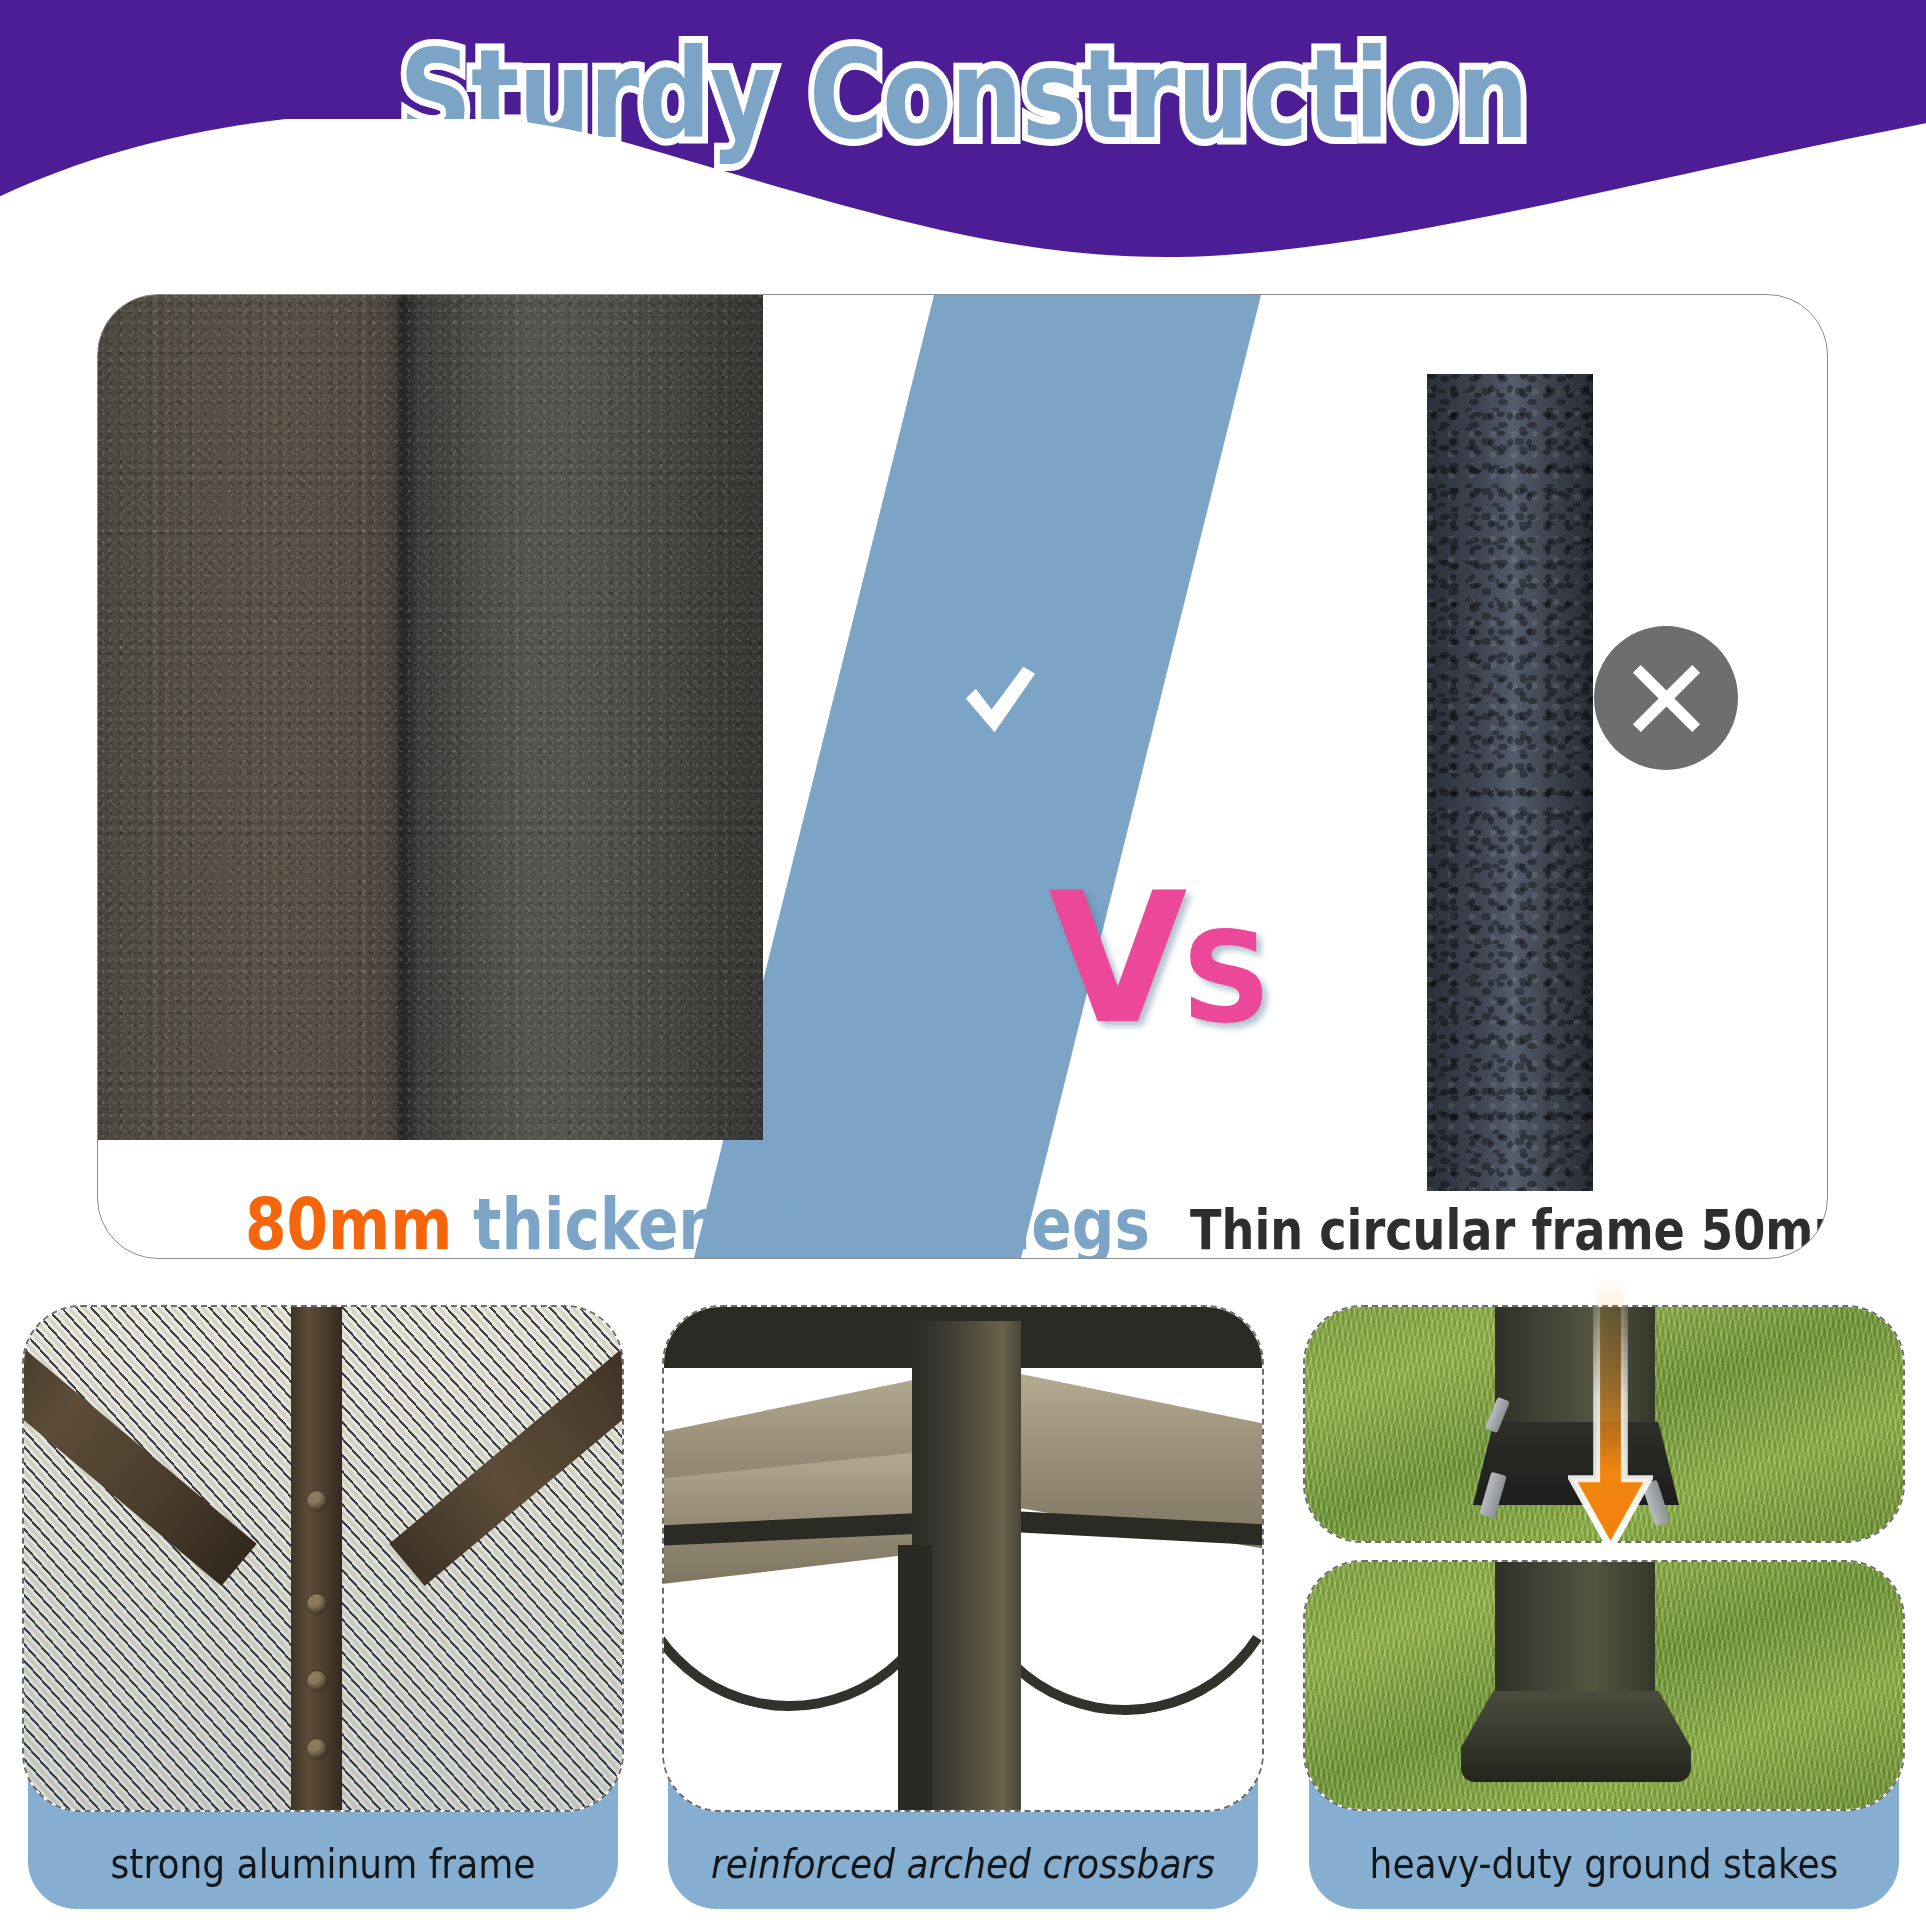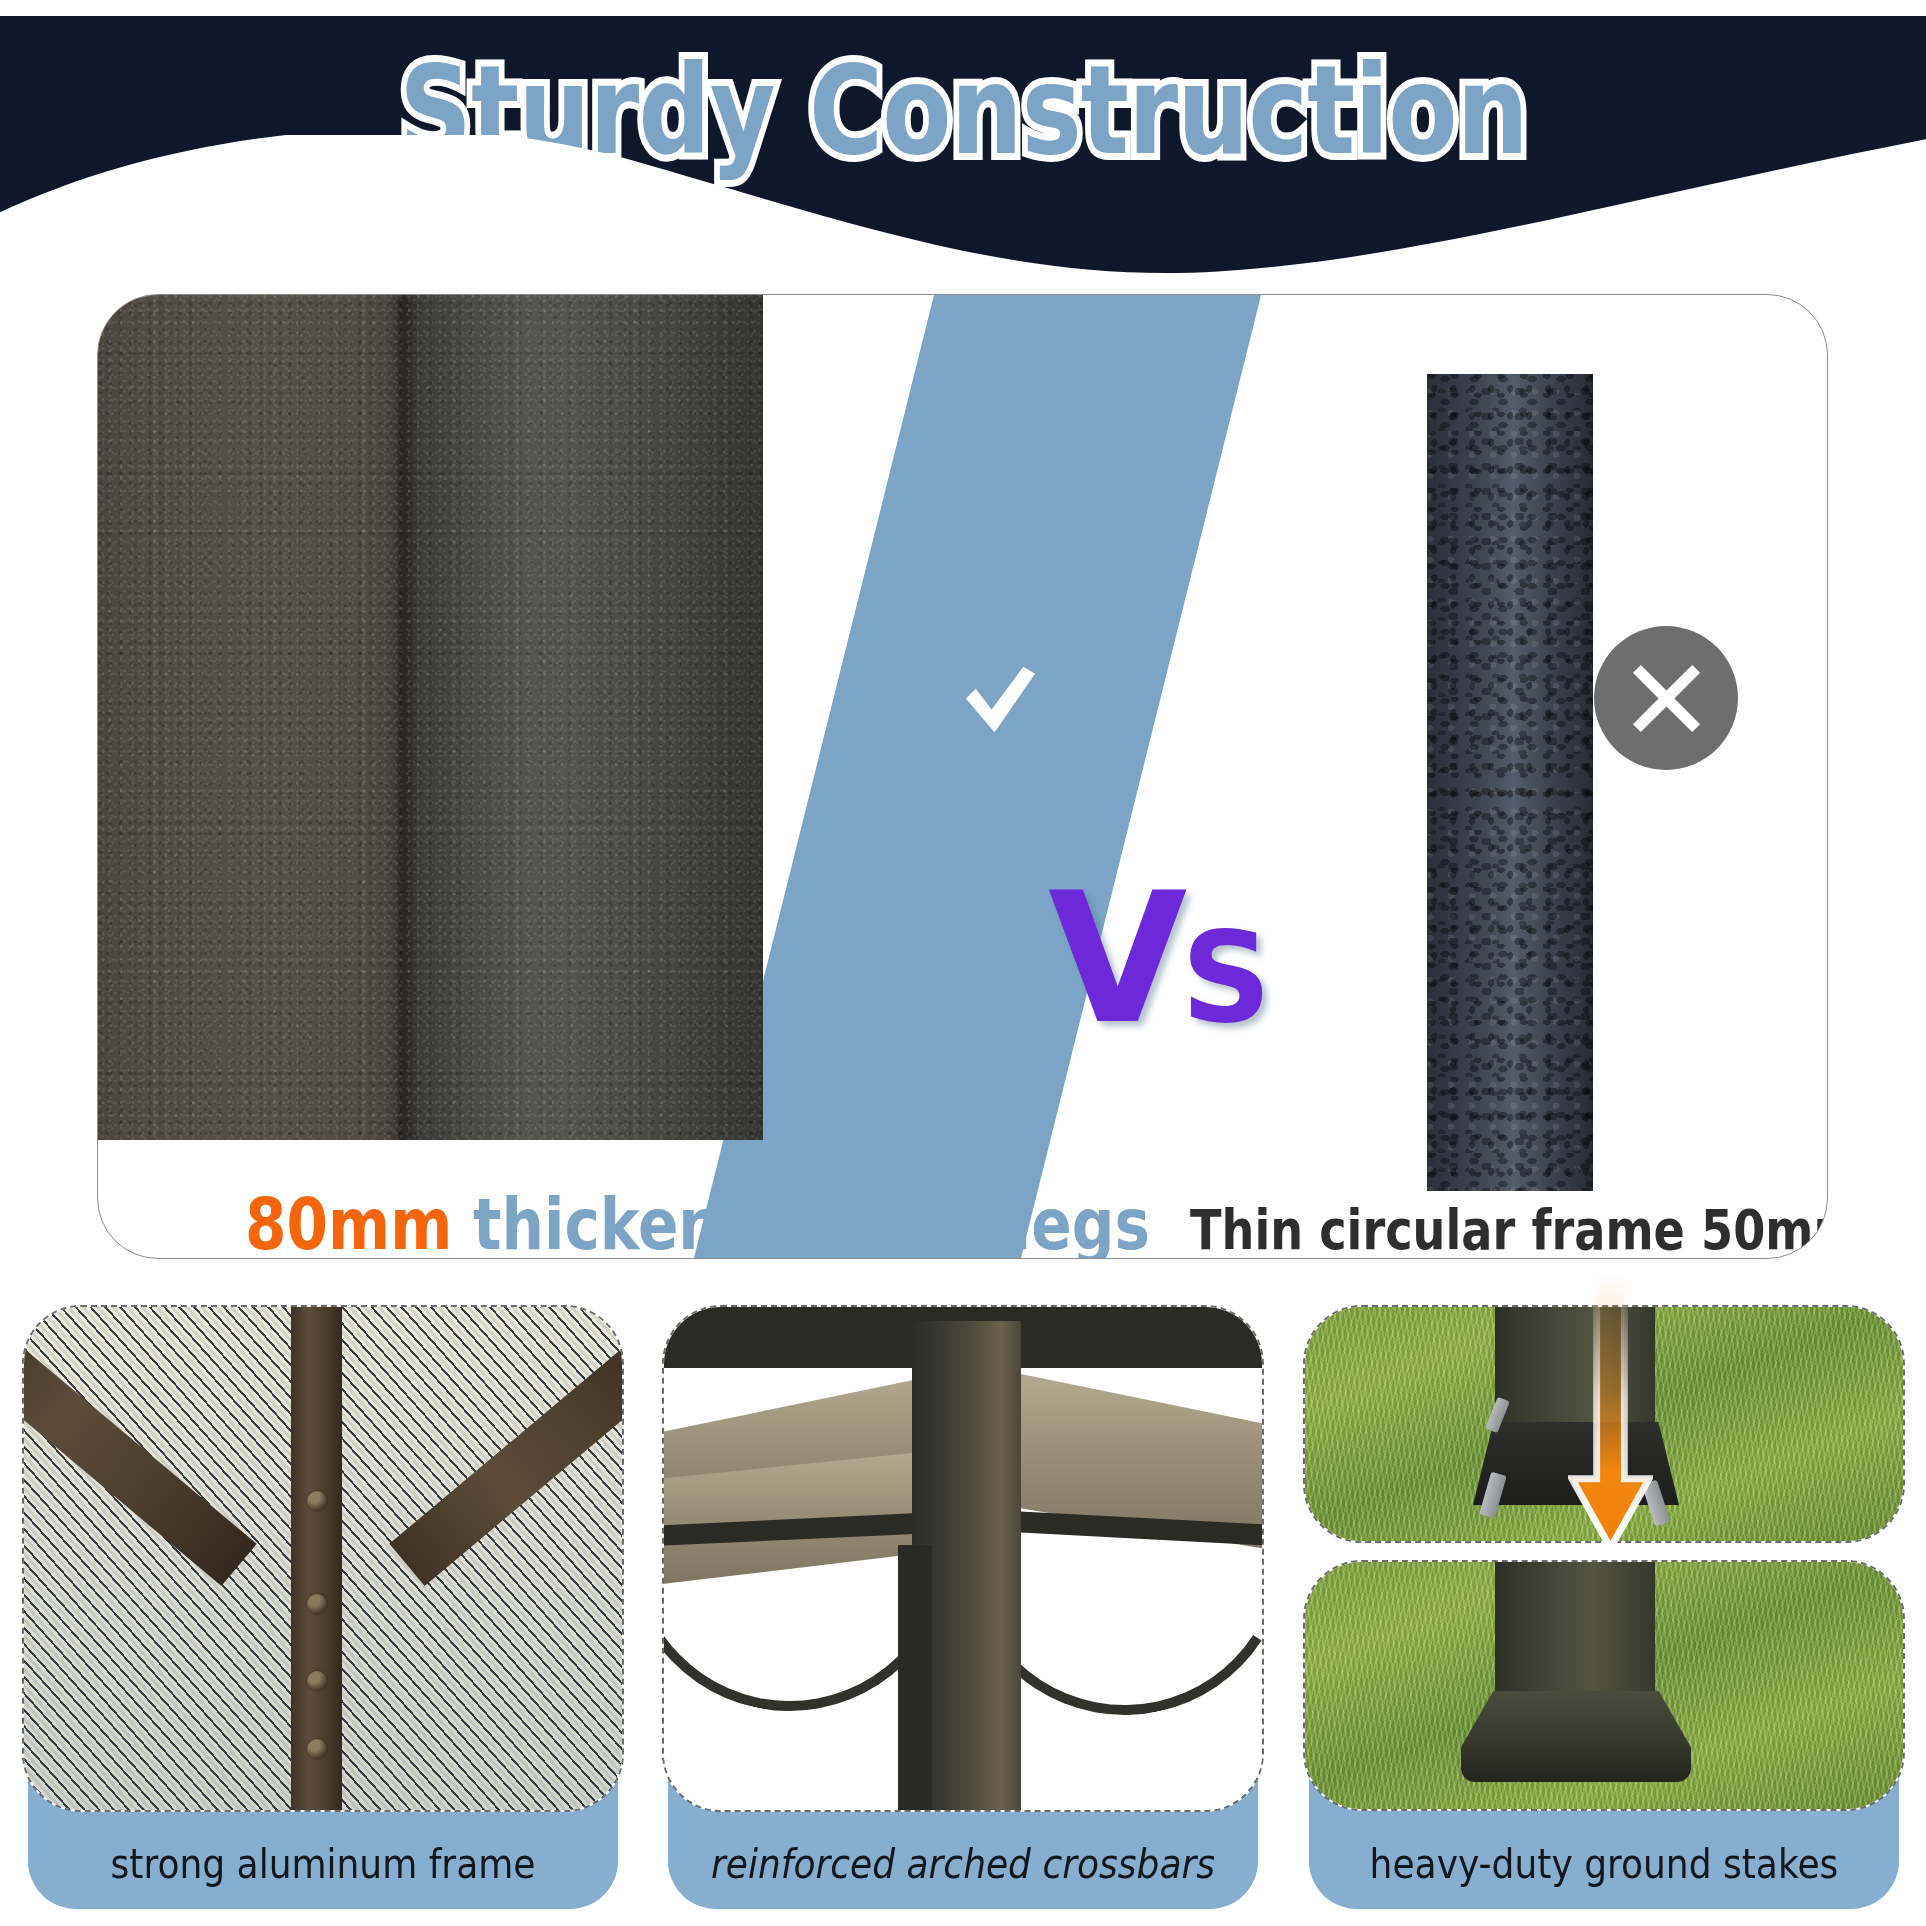--- a/index.html
+++ b/index.html
@@ -7,22 +7,22 @@
   html,body { width:1927px; height:1927px; }
   body {
     font-family:"Liberation Sans", sans-serif;
     background:#ffffff;
     position:relative;
     overflow:hidden;
   }
 
   
   #header {
-    position:absolute; left:0; top:16px; width:1927px; height:297px;
-    background:#0f172a;
+    position:absolute; left:0; top:0; width:1927px; height:297px;
+    background:#4c1d95;
     overflow:hidden;
   }
   #header-wave {
     position:absolute; left:0; bottom:0; width:1927px; height:178px;
   }
   #page-title {
     position:absolute; left:0; top:24px; width:1927px;
     text-align:center;
     font-family:"DejaVu Sans", sans-serif;
     font-size:123px;
@@ -52,21 +52,21 @@
     top:-40px; left:846px;
     width:327px; height:1059px;
     background:#7ba4c6;
     transform:skewX(-14deg);
     transform-origin:top left;
   }
   #vs-label {
     position:absolute;
     left:950px; top:574px;
     width:238px; height:228px;
-    color:#6d28d9;
+    color:#ec4899;
     font-family:"DejaVu Sans", sans-serif;
     font-weight:bold;
     line-height:1;
     text-shadow:5px 5px 6px rgba(90,120,145,0.45);
     user-select:none;
   }
   #vs-label .vs-v { font-size:180px; letter-spacing:-6px; }
   #vs-label .vs-s { font-size:125px; }
 
   

